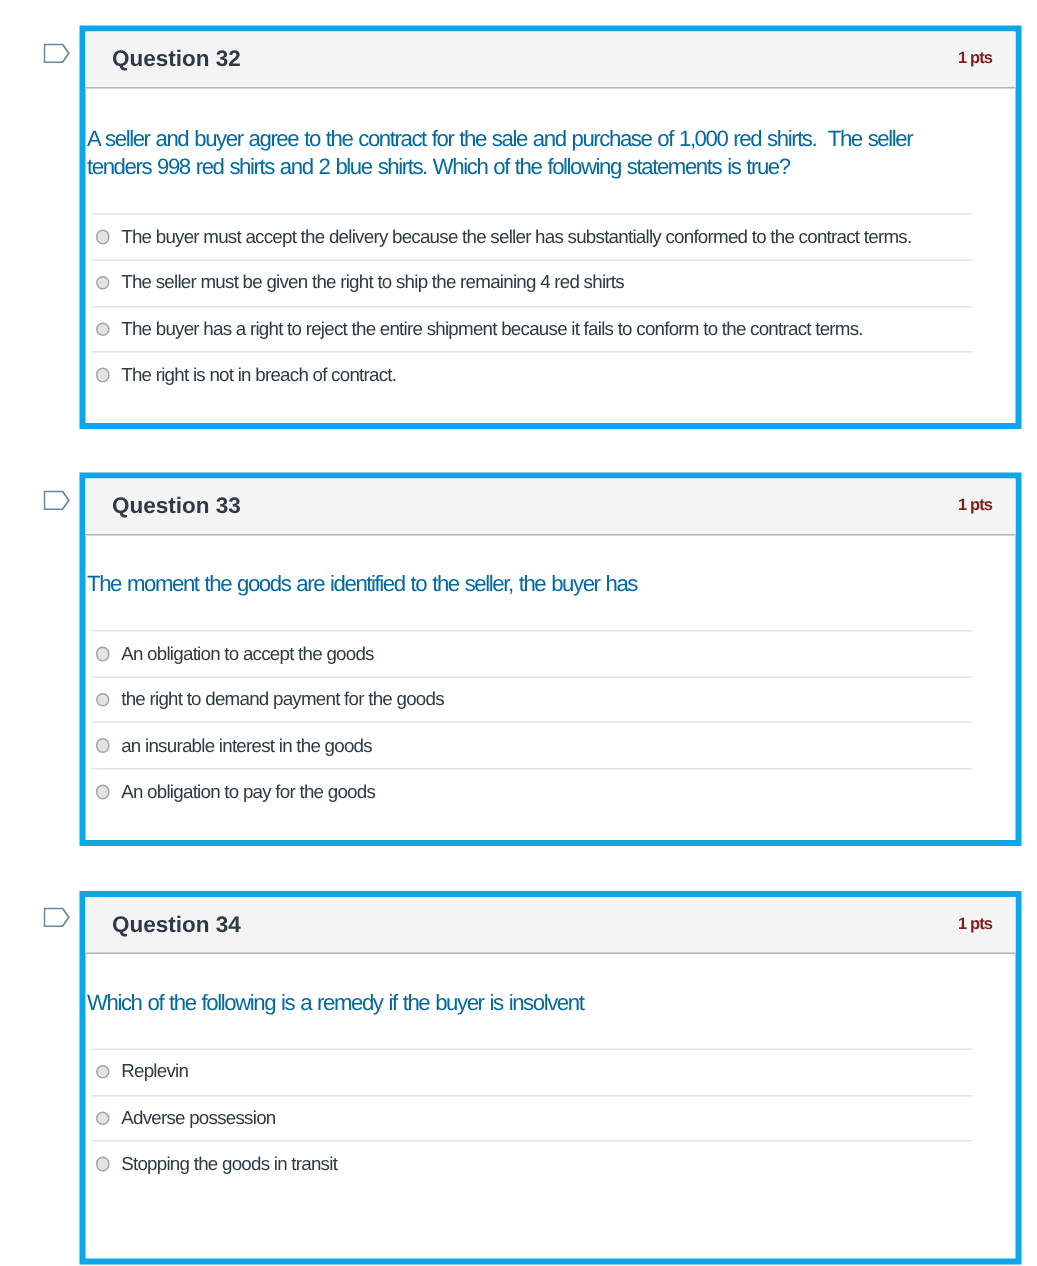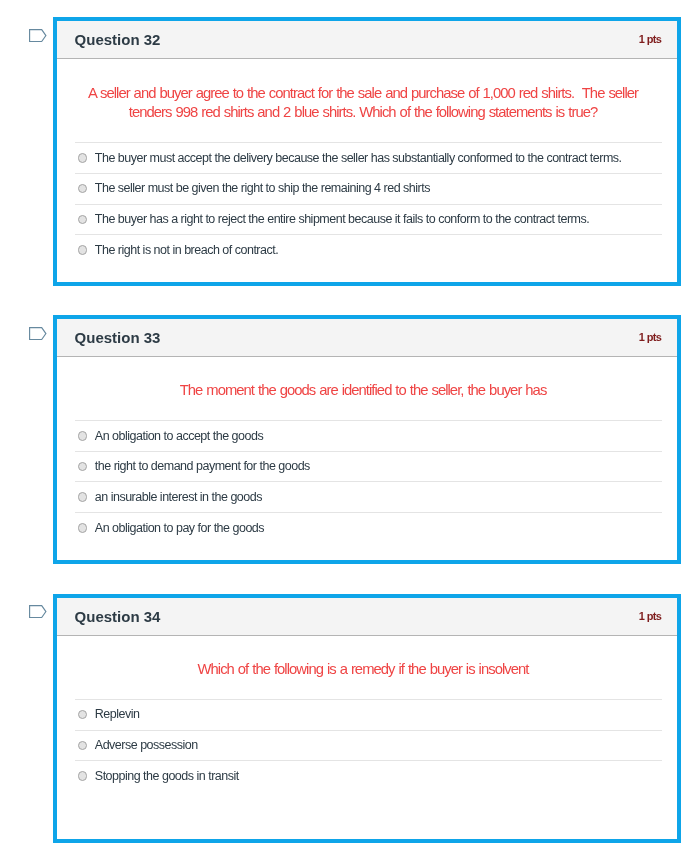--- a/index.html
+++ b/index.html
@@ -14,24 +14,24 @@
   .flag-icon{position:absolute;left:29px;width:19px;height:15px;}
   .flag-icon svg{display:block;}
 
   
   .qbox{position:absolute;left:53px;width:620px;border:4px solid #0ea5e9;background:#fff;}
   .qhead{position:relative;height:37px;background:#f4f4f4;border-bottom:1px solid #b4b4b4;}
   .qtitle{position:absolute;left:17.6px;top:10.7px;font-size:15px;line-height:15px;font-weight:bold;color:#2d3b45;white-space:nowrap;}
   .qpts{position:absolute;right:15.6px;top:11.1px;font-size:11px;line-height:15px;letter-spacing:-0.6px;font-weight:bold;color:#7f1d1d;white-space:nowrap;}
 
   .qbody{position:relative;}
-  .qtext{position:absolute;left:25px;font-size:14.8px;letter-spacing:-0.95px;word-spacing:0.8px;color:#ef4444;line-height:19px;width:562px;white-space:pre-wrap;text-align:center;}
+  .qtext{position:absolute;left:1px;font-size:14.8px;letter-spacing:-0.95px;word-spacing:0.8px;color:#0369a1;line-height:19px;width:562px;white-space:pre-wrap;}
 
   
-  .answers{position:absolute;left:18px;width:587px;}
+  .answers{position:absolute;left:4px;width:587px;}
   .ans{position:relative;height:29.67px;border-top:1px solid #e4e4e4;}
   .radio{position:absolute;left:2.8px;top:10.05px;width:9.5px;height:9.5px;border-radius:50%;border:1px solid #a4a4a4;background:#e3e3e3;box-sizing:border-box;}
   .anstext{position:absolute;left:19.8px;top:8.6px;font-size:12.5px;letter-spacing:-0.5px;line-height:13px;color:#2d3b45;white-space:nowrap;}
 
   
   #card-0{top:17px;height:261px;}
   #card-1{top:315px;height:241px;}
   #card-2{top:594px;height:241px;}
   #flag-0{top:28.8px;}
   #flag-1{top:326.8px;}

